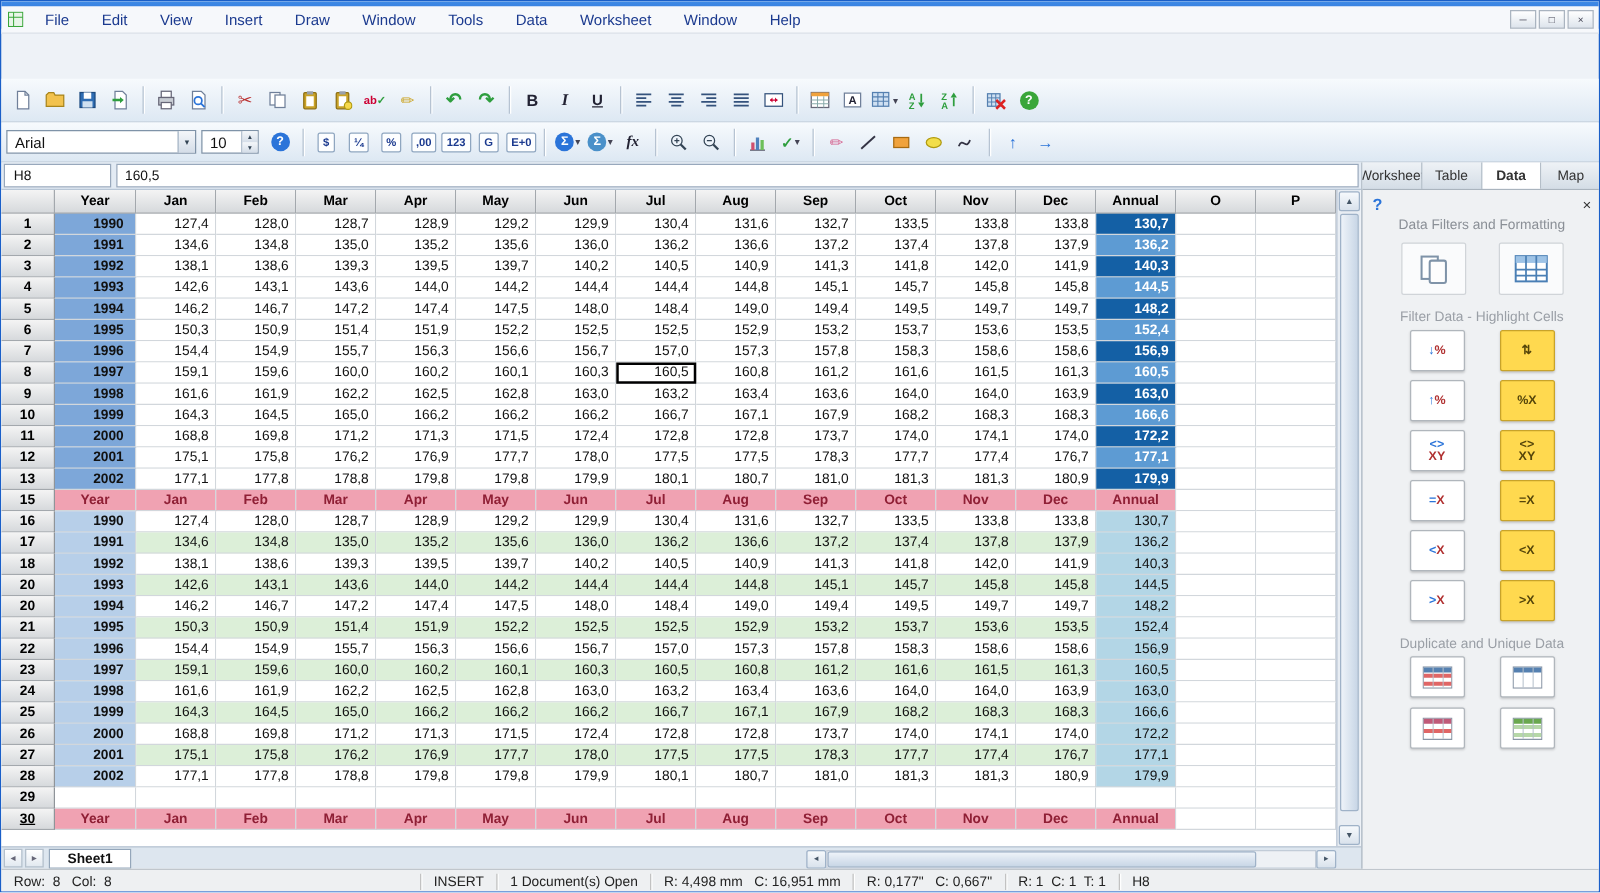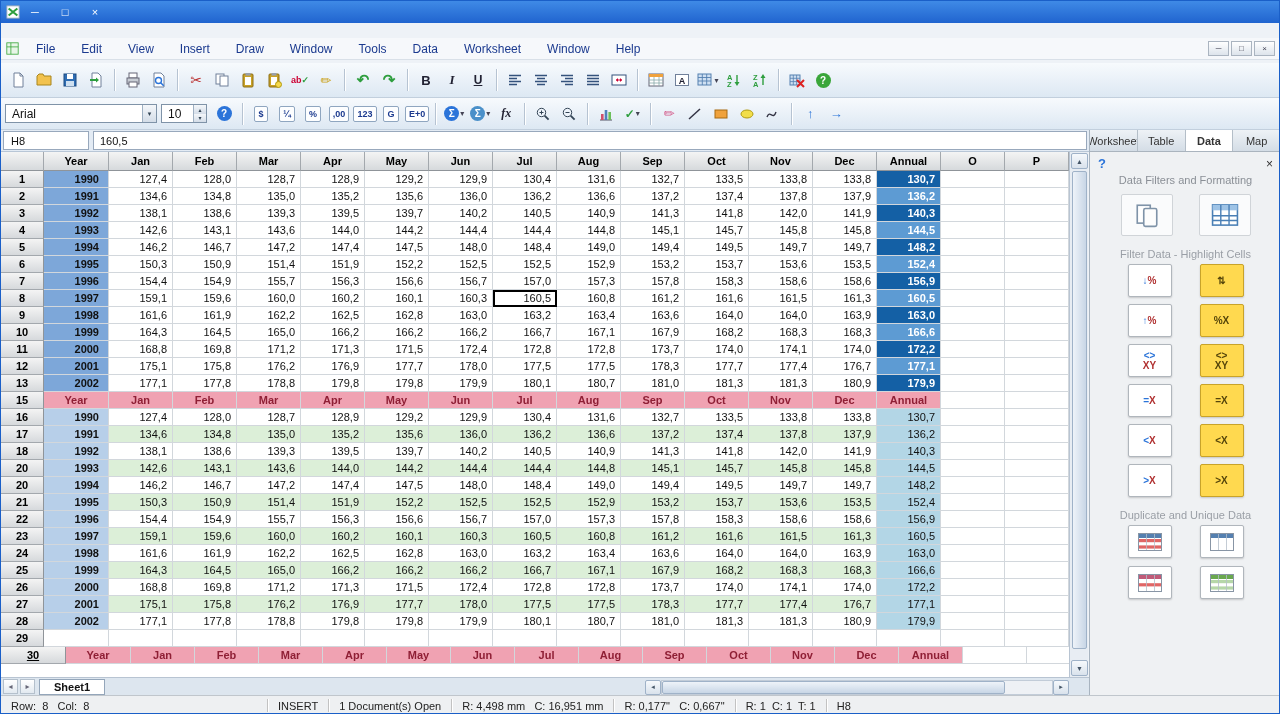--- a/index.html
+++ b/index.html
@@ -4,21 +4,21 @@
 <style>
 *{margin:0;padding:0;box-sizing:border-box}
 html,body{width:1280px;height:714px;overflow:hidden;font-family:"Liberation Sans",sans-serif}
 .window{position:relative;width:1280px;height:714px;border:1px solid #1a5fc8;overflow:hidden;background:#eef2f7}
 
 .titlebar{position:absolute;left:0;top:0;width:100%;height:22px;background:linear-gradient(#3f8ae6,#2064cf);display:flex;align-items:center;color:#fff}
 .appicon{margin-left:5px;display:flex}
 .title{flex:1;text-align:center;font-size:12px;white-space:nowrap;overflow:hidden}
 .twb{width:30px;height:20px;display:flex;align-items:center;justify-content:center;font-size:11px;color:#fff}
 
-.menubar{position:absolute;top:37px;left:0;height:22px;width:100%;background:#f6f8fb;border-bottom:1px solid #d9e0e8;display:flex;align-items:center}
+.menubar{position:absolute;top:4px;left:0;height:22px;width:100%;background:#f6f8fb;border-bottom:1px solid #d9e0e8;display:flex;align-items:center}
 .menu-item{font-size:12px;color:#1b3a8f;padding:0 13px;height:100%;display:flex;align-items:center;white-space:nowrap}
 .mwb{width:21px;height:15px;border:1px solid #aab4c0;background:linear-gradient(#fff,#dde4ec);font-size:8px;display:flex;align-items:center;justify-content:center;margin-left:2px;color:#445}
 .menuspace{flex:1}
 
 .doctabs{position:absolute;top:44px;left:0;height:18px;width:100%;background:#c8d8ea;border-bottom:1px solid #a8b8ca;display:flex;align-items:flex-end}
 .doctab{height:17px;background:#fff;border:1px solid #94a6ba;border-bottom:none;display:flex;align-items:center;padding:0 8px;font-size:11px;margin-left:3px;gap:4px;color:#222}
 
 .tb{position:absolute;left:0;width:1280px;background:linear-gradient(#f7fafd,#dde8f3);border-bottom:1px solid #c2cfdd;display:flex;align-items:center;padding-left:4px}
 .tb1{top:62px;height:35px}
 .tb2{top:97px;height:32px}
@@ -961,21 +961,21 @@
         <div class="gc" style="width: 64px;"></div>
         <div class="gc" style="width: 64px;"></div>
         <div class="gc" style="width: 64px;"></div>
         <div class="gc" style="width: 64px;"></div>
         <div class="gc" style="width: 64px;"></div>
         <div class="gc" style="width: 64px;"></div>
         <div class="gc" style="width: 64px;"></div>
         <div class="gc" style="width: 64px;"></div>
       </div>
       <div class="grow">
-        <div class="gc rn" style="width: 65px; text-decoration: underline;">30</div>
+        <div class="gc rn" style="width: 43px; text-decoration: underline;">30</div>
         <div class="gc h2" style="width: 65px;">Year</div>
         <div class="gc h2" style="width: 64px;">Jan</div>
         <div class="gc h2" style="width: 64px;">Feb</div>
         <div class="gc h2" style="width: 64px;">Mar</div>
         <div class="gc h2" style="width: 64px;">Apr</div>
         <div class="gc h2" style="width: 64px;">May</div>
         <div class="gc h2" style="width: 64px;">Jun</div>
         <div class="gc h2" style="width: 64px;">Jul</div>
         <div class="gc h2" style="width: 64px;">Aug</div>
         <div class="gc h2" style="width: 64px;">Sep</div>
@@ -1001,21 +1001,21 @@
     <div class="hscroll">
       <span class="harr">◂</span>
       <span class="htrack">
           <span class="hthumb"></span>
         </span>
       <span class="harr">▸</span>
     </div>
   </div>
 
   <div class="statusbar">
-    <span class="sbi" style="width:266px">Row:  8   Col:  8</span>
+    <span class="sbi" style="width:335px">Row:  8   Col:  8</span>
     <span class="sbsep"></span>
     <span class="sbi">INSERT</span>
     <span class="sbsep"></span>
     <span class="sbi">1 Document(s) Open</span>
     <span class="sbsep"></span>
     <span class="sbi">R: 4,498 mm   C: 16,951 mm</span>
     <span class="sbsep"></span>
     <span class="sbi">R: 0,177"   C: 0,667"</span>
     <span class="sbsep"></span>
     <span class="sbi">R: 1  C: 1  T: 1</span>

